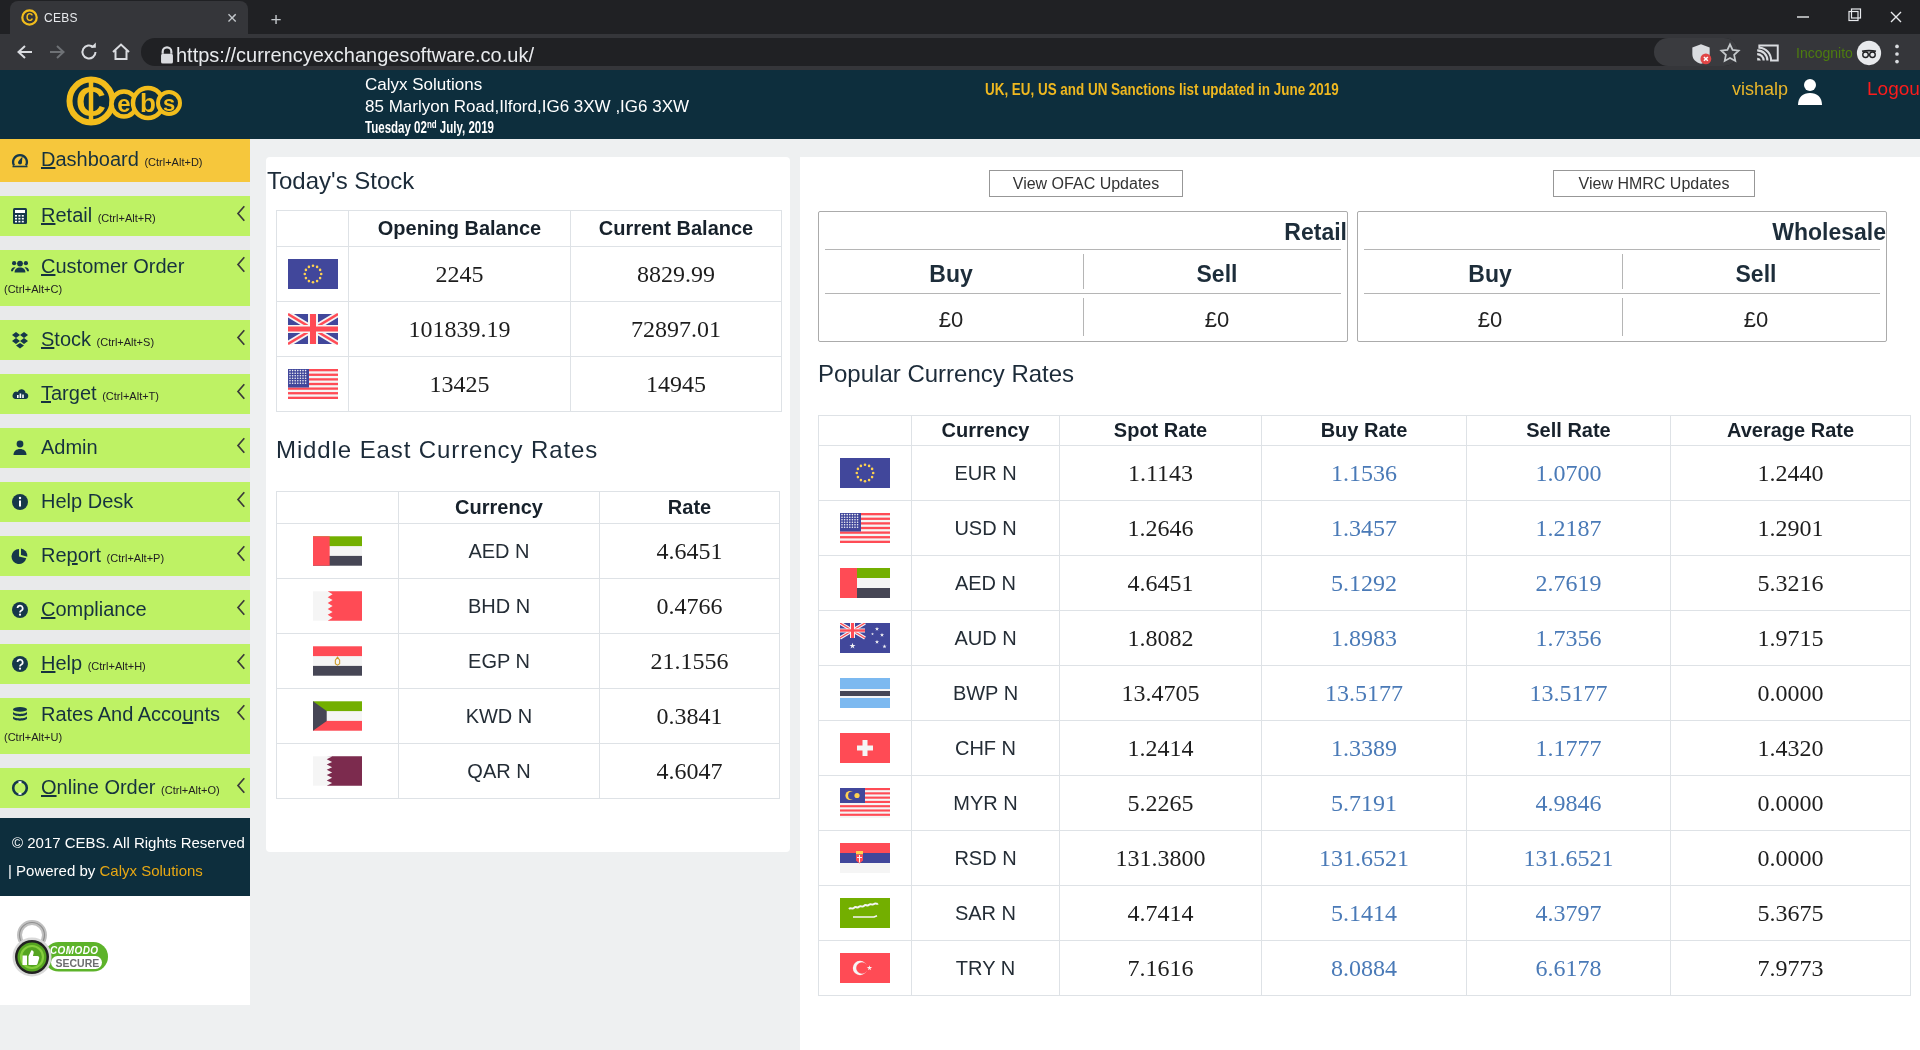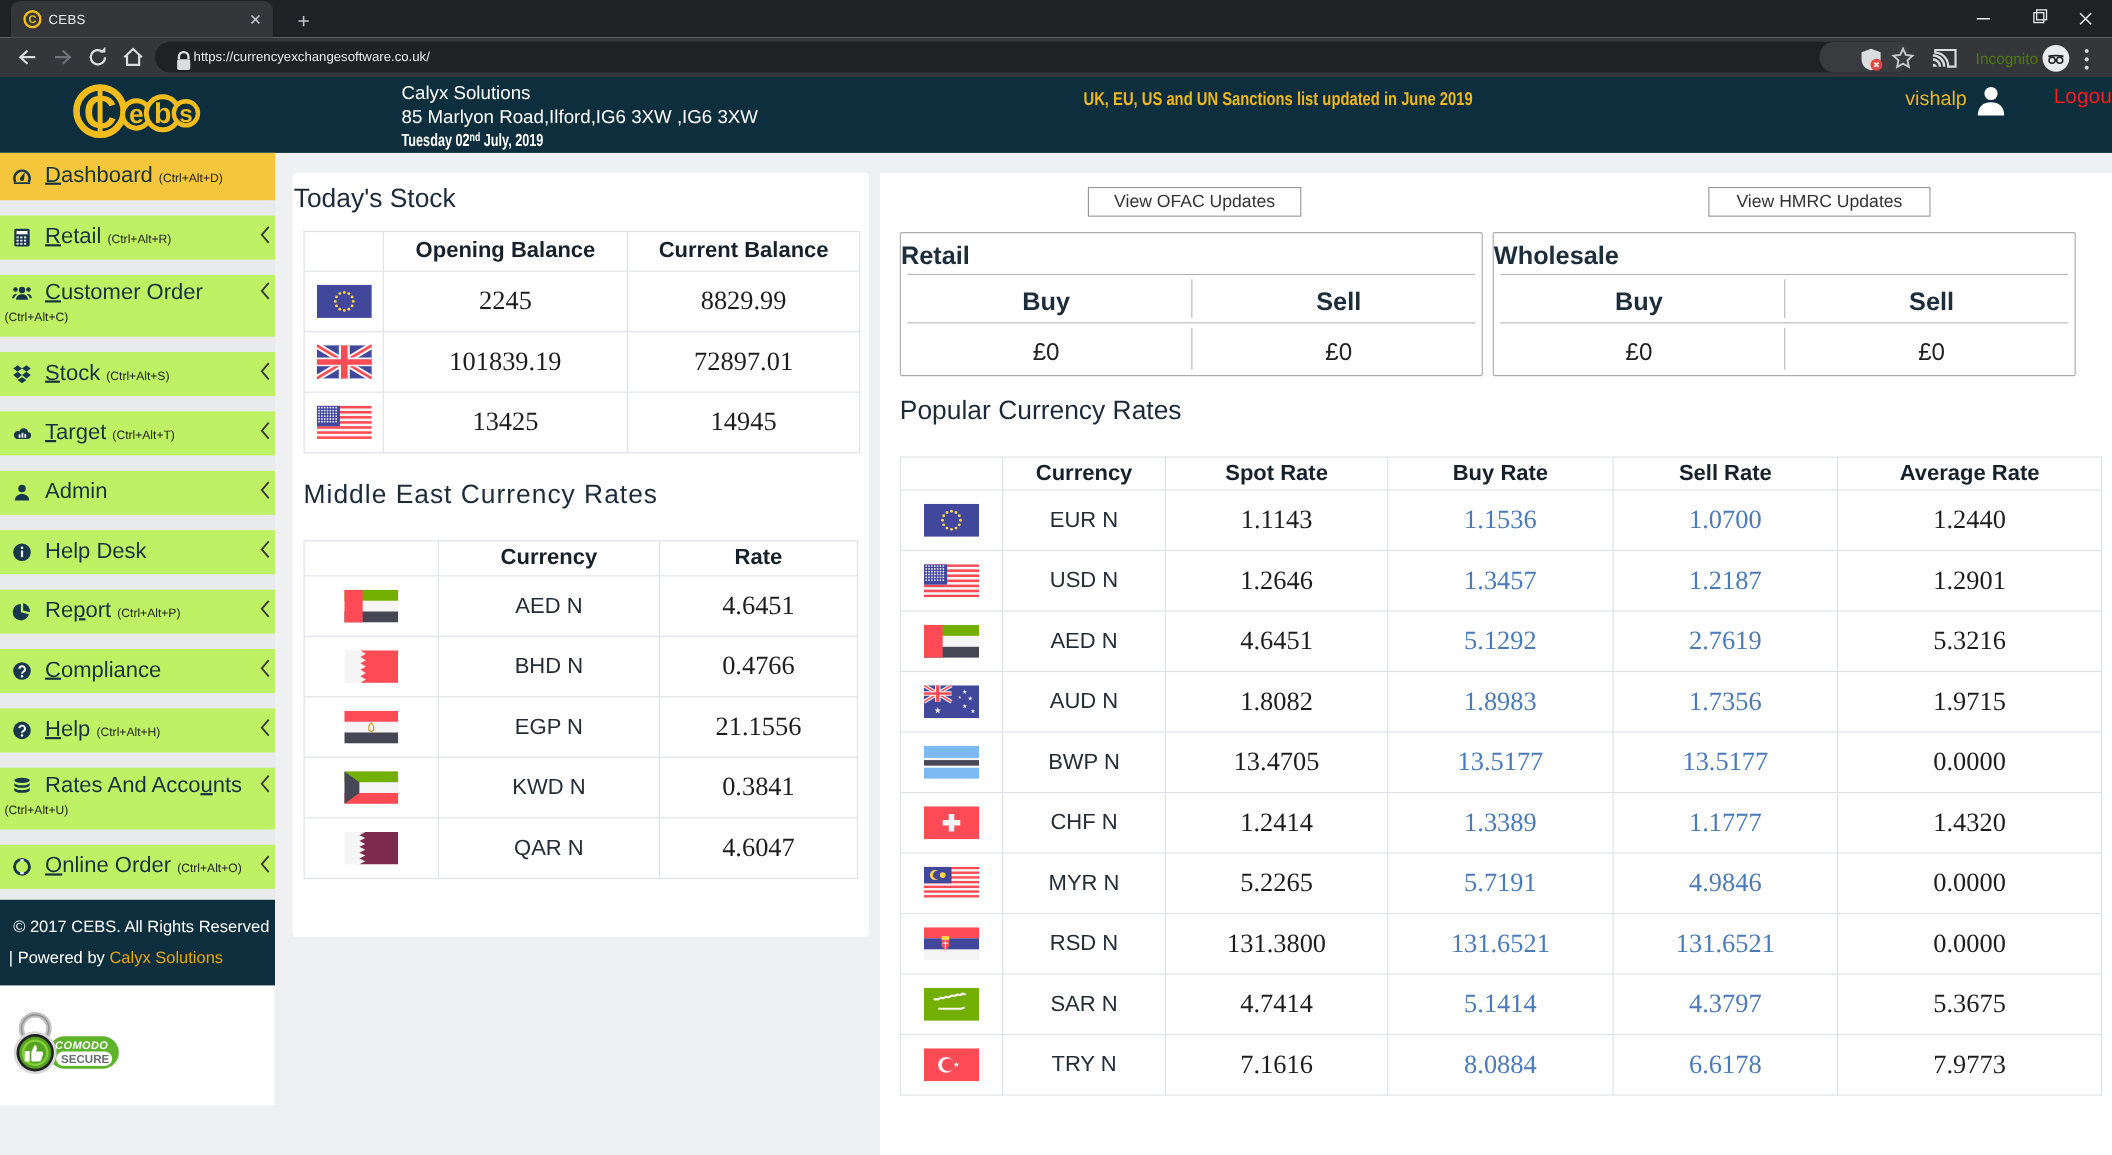--- a/index.html
+++ b/index.html
@@ -39,21 +39,21 @@
 #rightcard{position:absolute;left:800px;top:157px;width:1120px;height:893px;background:#fff}
 .h1{font-size:24px;color:#1c2b39}
 table{border-collapse:collapse;table-layout:fixed}
 td,th{border:1px solid #dee2e6;text-align:center;overflow:hidden}
 th{font-size:20px;color:#17212b}
 .num{font-family:"Liberation Serif",serif;font-size:24px;color:#1d1d1d}
 .cur{font-size:20px;color:#242d36}
 .blu{color:#4a7ab7}
 .btn{position:absolute;background:#fff;border:1px solid #979797;font-size:16px;color:#333;text-align:center}
 .bstable{position:absolute;width:530px;height:131px;border:1px solid #ababab;border-radius:2px;background:#fff}
-.bstable .t1{position:absolute;left:0;top:0;width:100%;height:37px;text-align:left;font-weight:bold;font-size:23px;color:#1d2d3a;line-height:40px}
+.bstable .t1{position:absolute;left:0;top:0;width:100%;height:37px;text-align:right;font-weight:bold;font-size:23px;color:#1d2d3a;line-height:40px}
 .bstable .hl1{position:absolute;left:6px;right:6px;top:37px;border-top:1px solid #b5b5b5}
 .bstable .hl2{position:absolute;left:6px;right:6px;top:81px;border-top:1px solid #b5b5b5}
 .bstable .vl{position:absolute;left:264px;top:42px;height:35px;border-left:1px solid #b5b5b5}.bstable .vl2{position:absolute;left:264px;top:86px;bottom:5px;border-left:1px solid #b5b5b5}
 .bstable .buy,.bstable .sell{position:absolute;top:44px;width:264px;text-align:center;font-weight:bold;font-size:23px;color:#1d2d3a;line-height:36px}
 .bstable .v1,.bstable .v2{position:absolute;top:95px;width:264px;text-align:center;font-size:22px;color:#222}
 .fw{display:block;margin:0 auto}
 </style>
 </head>
 <body>
 
@@ -89,21 +89,21 @@
   </svg>
 <svg class="tbi" style="left:108px" width="26" height="26" viewBox="0 0 26 26">
     <path d="M5 13L13 5.5 21 13M7.5 11.5V20h11v-8.5" fill="none" stroke="#dadce0" stroke-width="2"></path>
   </svg>
 <div id="urlpill"></div>
 <div id="urlchip"></div>
 <svg class="tbi" style="left:154px;top:43px" width="18" height="18" viewBox="0 0 24 24">
     <path d="M8 10V8a4 4 0 0 1 8 0v2" fill="none" stroke="#dadce0" stroke-width="2"></path>
     <rect x="6.5" y="10" width="11" height="9" rx="1.5" fill="#dadce0"></rect>
   </svg>
-<div id="urltxt" style="left:176px;top:44px;position:absolute;font-size:12px;color:#e8eaed">https://currencyexchangesoftware.co.uk/</div>
+<div id="urltxt" style="left:176px;top:44px;position:absolute;font-size:20px;color:#e8eaed">https://currencyexchangesoftware.co.uk/</div>
 <svg class="tbi" style="left:1688px;top:41px" width="24" height="24" viewBox="0 0 24 24">
     <path d="M12 3l8 3v6c0 5-3.5 8-8 9-4.5-1-8-4-8-9V6z" fill="#dadce0"></path>
     <circle cx="16.5" cy="16.5" r="5" fill="#e04646"></circle>
     <path d="M14.7 14.7l3.6 3.6m0-3.6l-3.6 3.6" stroke="#fff" stroke-width="1.4"></path>
   </svg>
 <svg class="tbi" style="left:1717px;top:40px" width="24" height="24" viewBox="0 0 24 24">
     <path d="M12 4l2.4 5.2 5.6.6-4.2 3.9 1.1 5.6L12 16.5 7.1 19.3l1.1-5.6L4 9.8l5.6-.6z" fill="none" stroke="#c6cacd" stroke-width="1.6"></path>
   </svg>
 <svg class="tbi" style="left:1755px;top:40px" width="25" height="25" viewBox="0 0 24 24">
     <path d="M3 18v-3c6.6 0 12-5.4 12-12h0" fill="none" stroke="#dadce0" stroke-width="0"></path>

